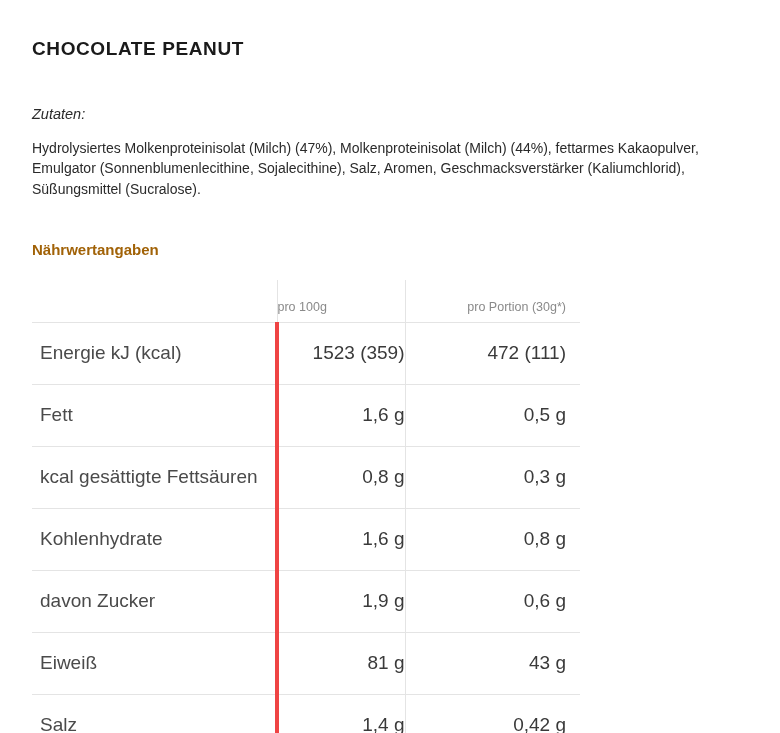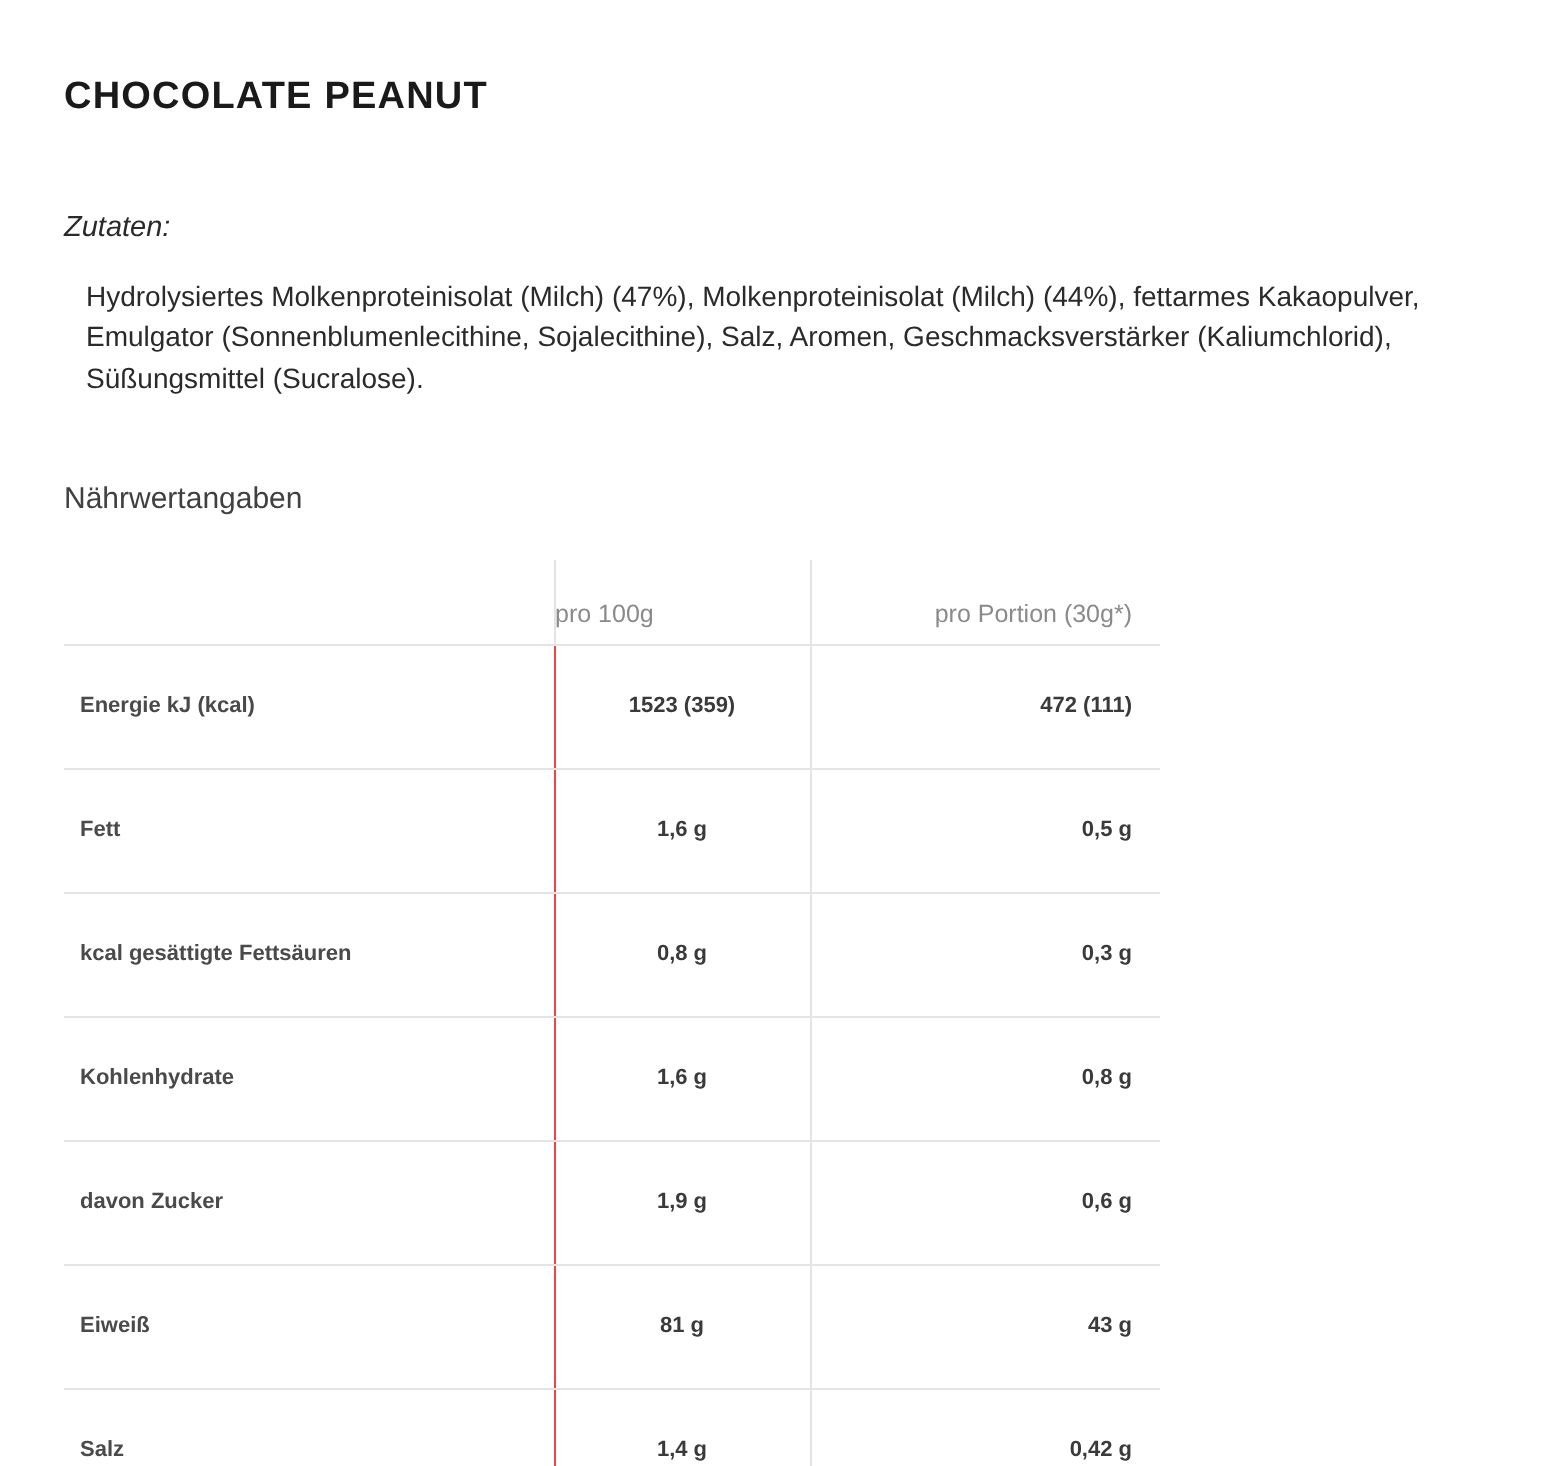--- a/index.html
+++ b/index.html
@@ -35,27 +35,27 @@
     color: #2a2a2a;
     margin-top: 46px;
     font-style: italic;
   }
   .ingredients-text {
     font-size: 14px;
     line-height: 1.45;
     color: #2a2a2a;
     margin-top: 16px;
     max-width: 680px;
-    margin-left: 11px;
   }
   .nutrition-heading {
     font-size: 15px;
-    color: #404040;
+    color: #a16207;
     margin-top: 42px;
     margin-bottom: 0;
+    font-weight: bold;
   }
   table.nutrition {
     margin-top: 22px;
     border-collapse: collapse;
     width: 548px;
     table-layout: fixed;
   }
   table.nutrition col.c-name { width: 245px; }
   table.nutrition col.c-100 { width: 128px; }
   table.nutrition col.c-portion { width: 175px; }
@@ -79,31 +79,30 @@
     text-align: left;
     border-left: 1px solid #e4e4e4;
   }
   table.nutrition thead th.h-portion {
     padding-right: 14px;
     text-align: right;
     border-left: 1px solid #e4e4e4;
   }
   table.nutrition tbody td {
     height: 61px;
-    font-size: 11px;
+    font-size: 19px;
     color: #3a3a3a;
-    font-weight: bold;
   }
   table.nutrition tbody td.t-name {
     padding-left: 8px;
     color: #4a4a4a;
   }
   table.nutrition tbody td.t-100 {
-    border-left: 1px solid #ef4444;
-    text-align: center;
+    border-left: 4px solid #ef4444;
+    text-align: right;
   }
   table.nutrition tbody td.t-portion {
     padding-right: 14px;
     border-left: 1px solid #e4e4e4;
     text-align: right;
   }
 </style>
 </head>
 <body>
 

